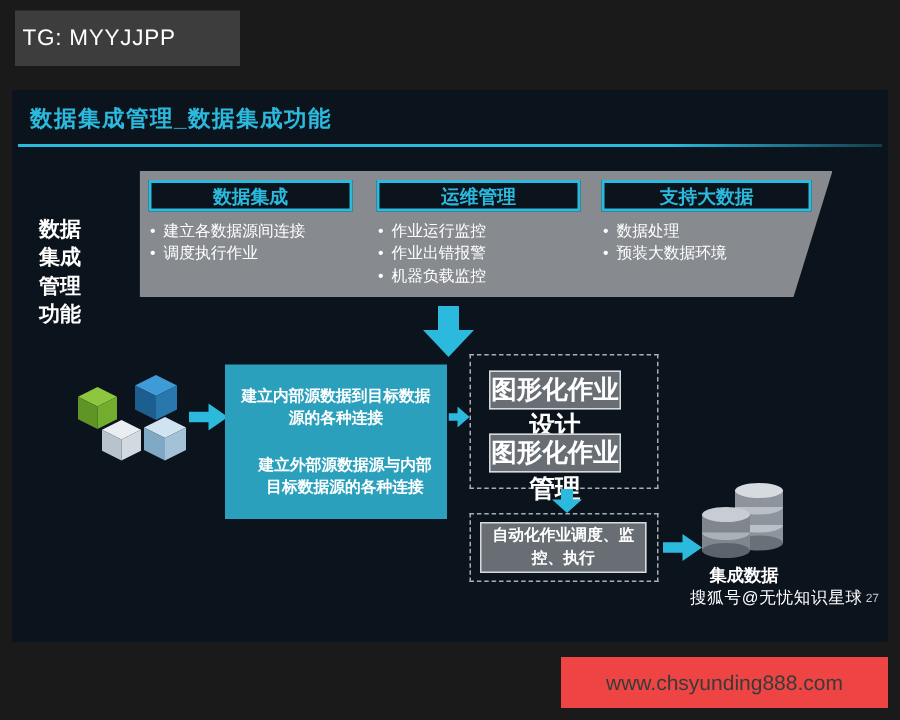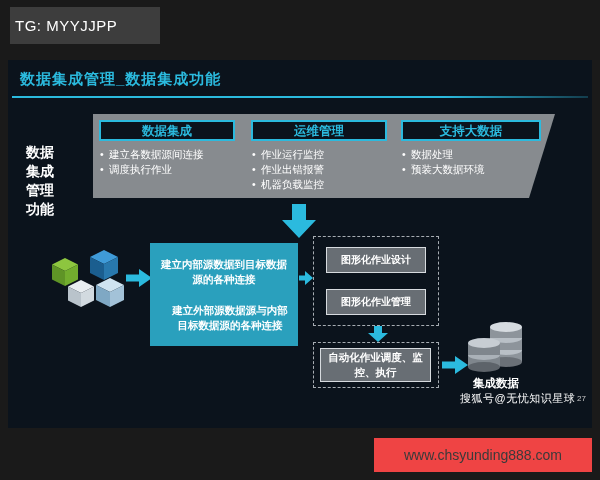--- a/index.html
+++ b/index.html
@@ -60,23 +60,23 @@
     padding:2px 9px; line-height:1.4;
   }
   .tb1 { top:183px; } .tb2 { top:229px;padding-left:21px; }
   .dash-box {
     position:absolute; left:305px; width:126px;
     border:1.5px dashed #a7adb3;
   }
   .db1 { top:176px; height:90px; }
   .db2 { top:282px; height:46px; }
   .gray-box {
-    position:absolute; left:12px; width:100px; height:26px;
+    position:absolute; left:12px; width:88px; height:26px;
     background:#686e74; border:1px solid #d7dbdf; color:#fff;
-    font-size:10px; font-weight:700; text-align:center; line-height:24px;
+    font-size:17px; font-weight:700; text-align:center; line-height:24px;
   }
   .gb-a { top:10px; } .gb-b { top:52px; }
   .gray-box.multi {
     left:6px; width:111px; top:5px; height:34px;
     line-height:1.45; font-size:10.5px; padding:1px 6px;
     display:flex; align-items:center; justify-content:center;
   }
   .cubes { position:absolute; left:42px; top:190px; }
   .database { position:absolute; left:458px; top:262px; }
   .db-label {

